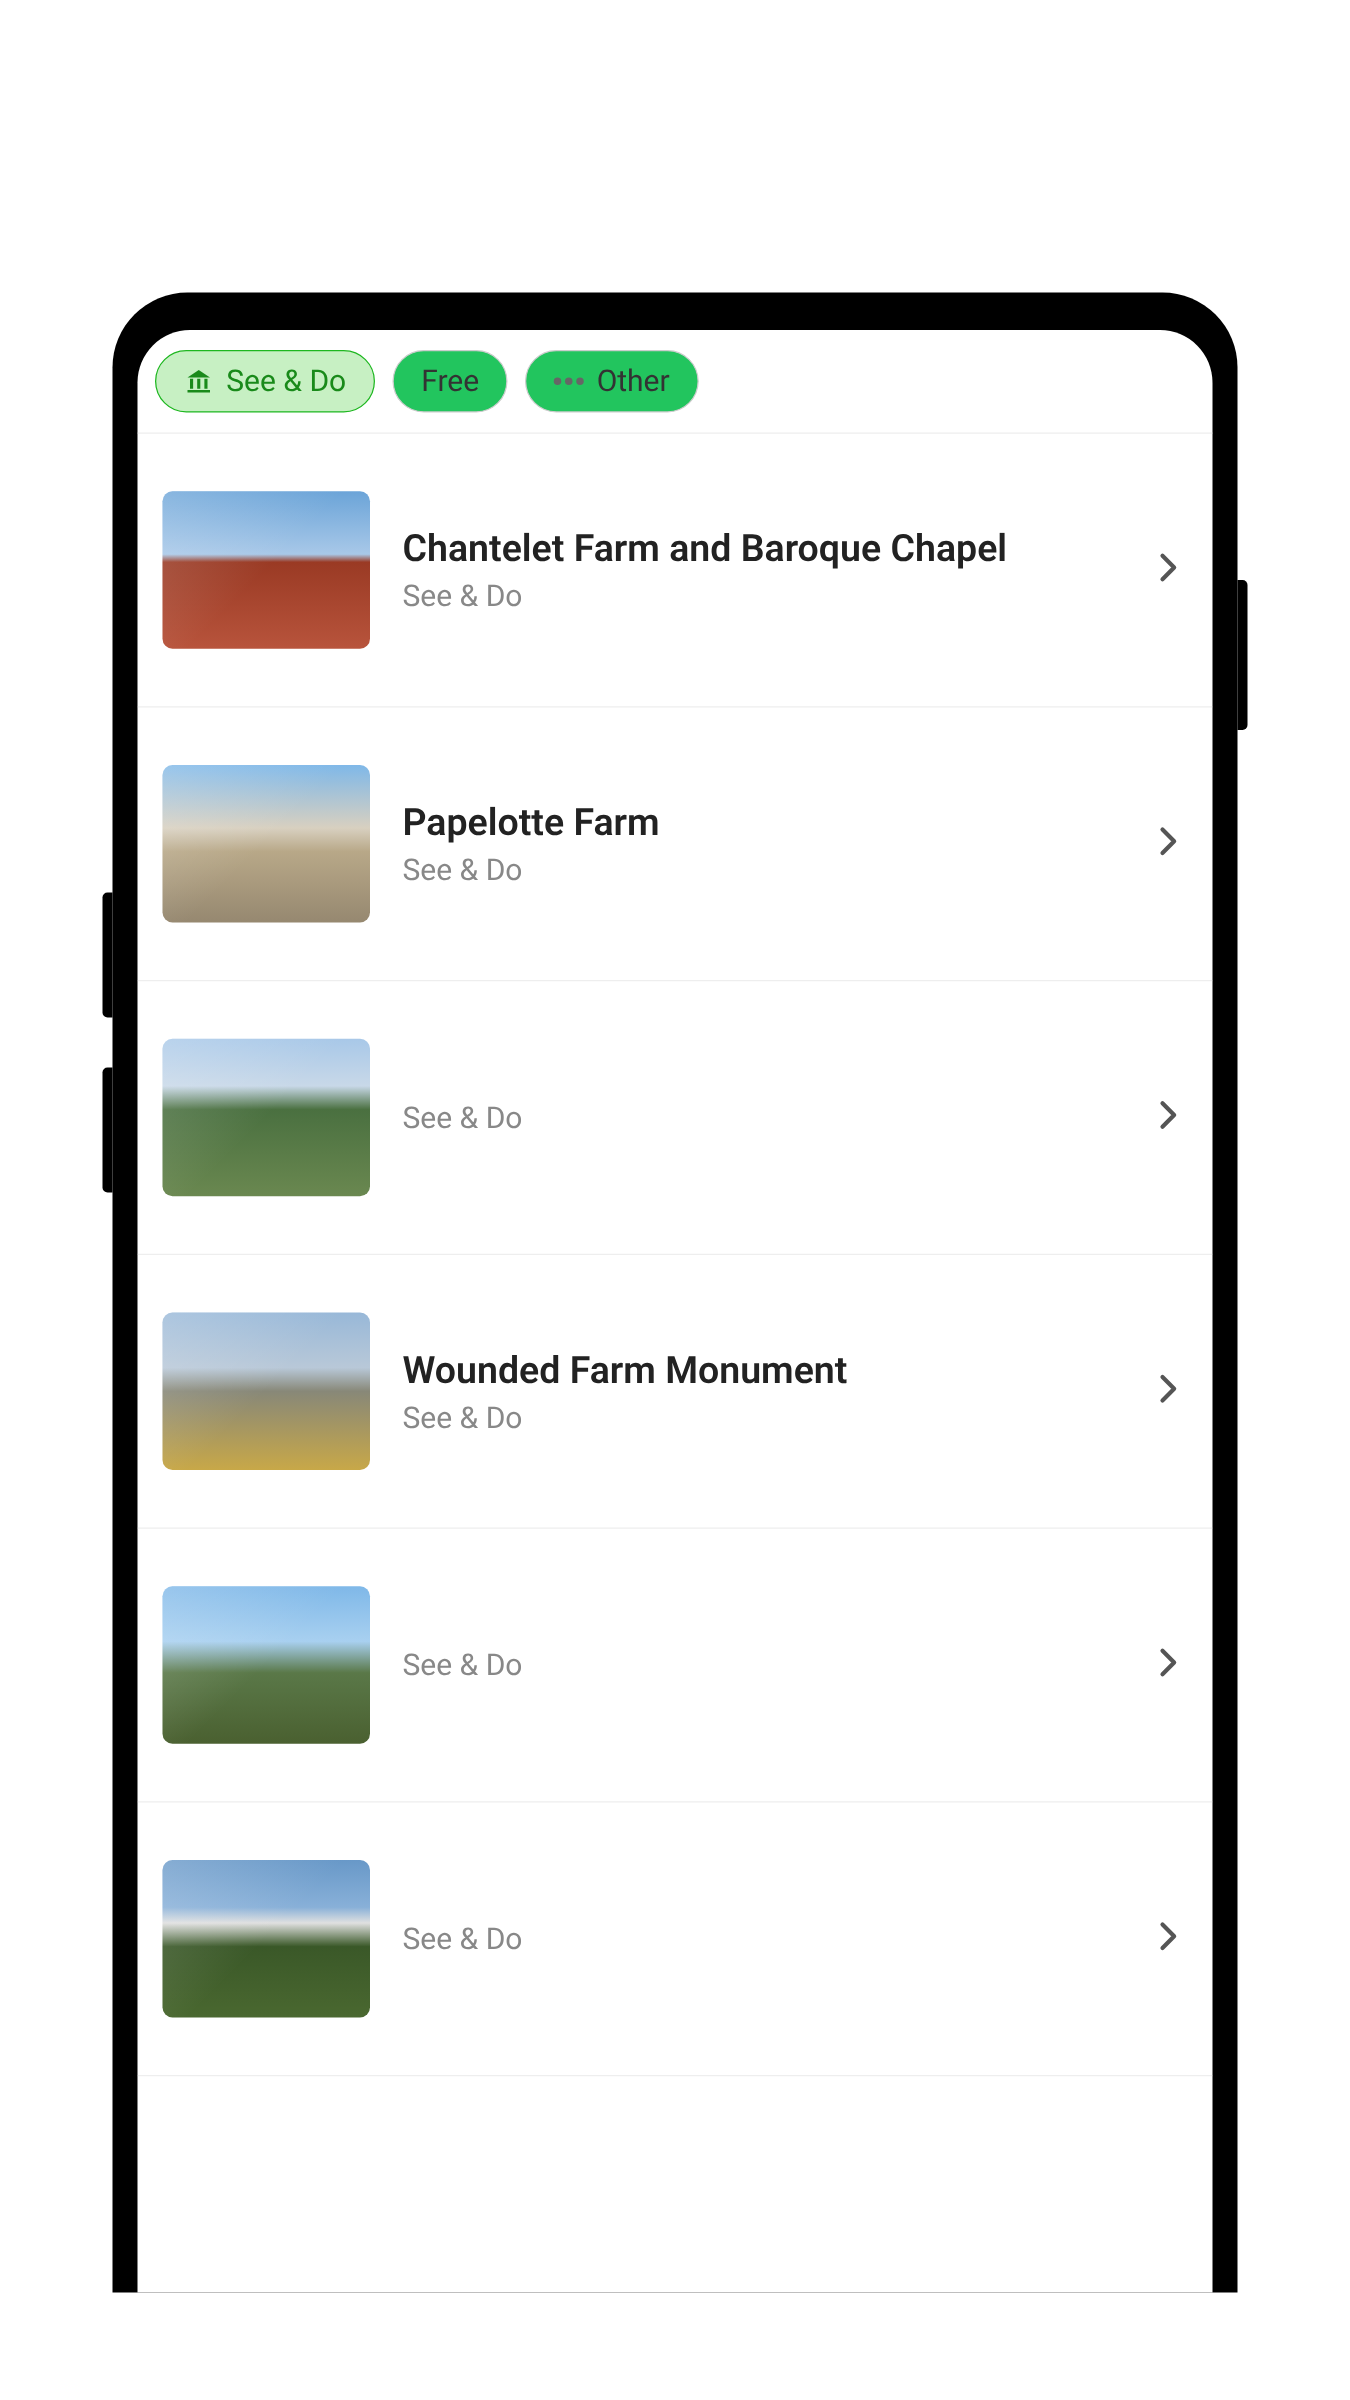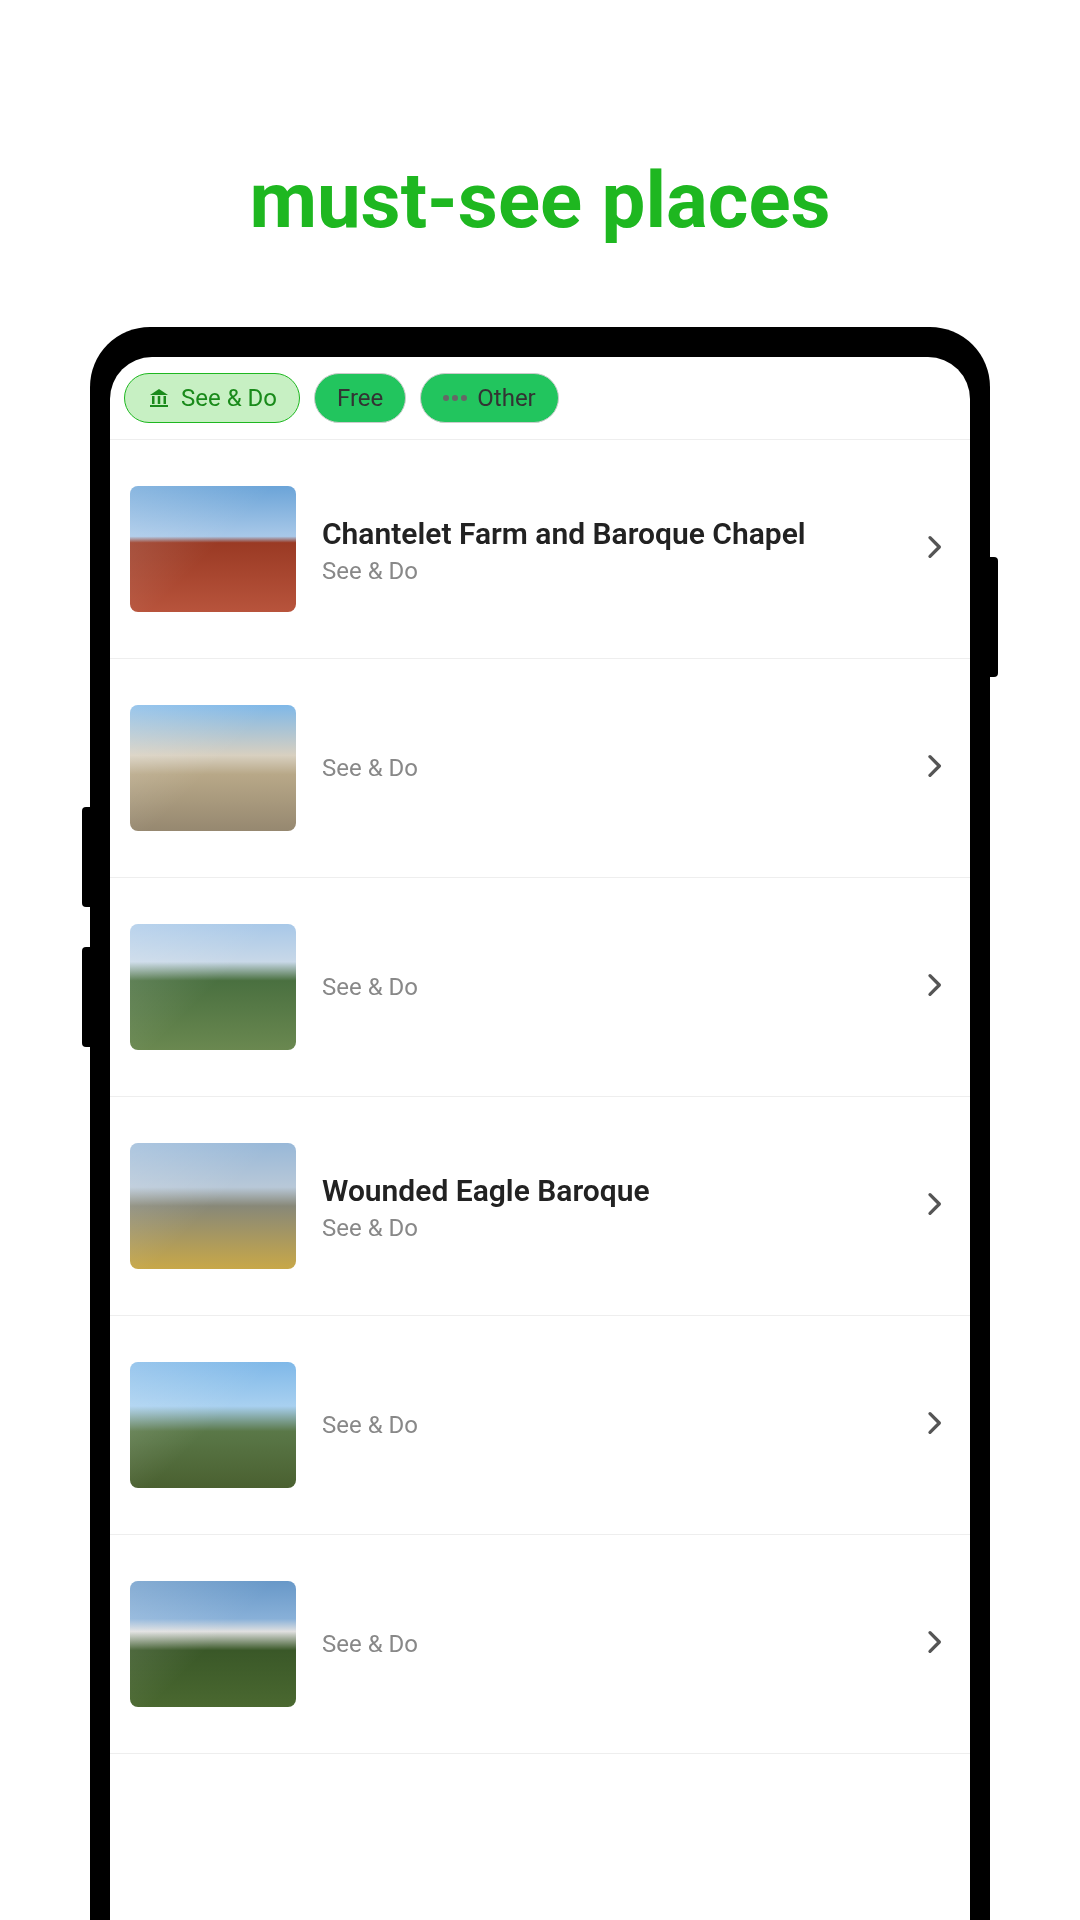--- a/index.html
+++ b/index.html
@@ -164,21 +164,20 @@
       height: 6px;
       border-radius: 50%;
       background: #666;
     }
   </style>
 </head>
 <body>
 
 <div class="promo-title">
   <br>
-  <span>must-see places</span>
 </div>
 
 <div class="phone-frame">
   <div class="phone-buttons-right"></div>
   <div class="phone-buttons-left"></div>
   <div class="phone-buttons-left2"></div>
   <div class="screen">
 
     <div class="filter-bar" id="filter-bar">
         <div class="filter-chip active">
@@ -213,39 +212,40 @@
             <div class="item-title">Chantelet Farm and Baroque Chapel</div>
             <div class="item-subtitle">See &amp; Do</div>
           </div>
           <span class="item-chevron"><svg width="32" height="32" viewBox="0 0 24 24" fill="none">
               <path d="M9 5 L16 12 L9 19" stroke="#555" stroke-width="2.5" stroke-linecap="round" stroke-linejoin="round"></path>
             </svg></span>
         </div>
         <div class="list-item">
           <div class="item-thumb thumb-farm"></div>
           <div class="item-text">
+            <div class="item-title">Papelotte Farm</div>
             <div class="item-subtitle">See &amp; Do</div>
           </div>
           <span class="item-chevron"><svg width="32" height="32" viewBox="0 0 24 24" fill="none">
               <path d="M9 5 L16 12 L9 19" stroke="#555" stroke-width="2.5" stroke-linecap="round" stroke-linejoin="round"></path>
             </svg></span>
         </div>
         <div class="list-item">
           <div class="item-thumb thumb-monument"></div>
           <div class="item-text">
             <div class="item-subtitle">See &amp; Do</div>
           </div>
           <span class="item-chevron"><svg width="32" height="32" viewBox="0 0 24 24" fill="none">
               <path d="M9 5 L16 12 L9 19" stroke="#555" stroke-width="2.5" stroke-linecap="round" stroke-linejoin="round"></path>
             </svg></span>
         </div>
         <div class="list-item">
           <div class="item-thumb thumb-eagle"></div>
           <div class="item-text">
-            <div class="item-title">Wounded Eagle Baroque</div>
+            <div class="item-title">Wounded Farm Monument</div>
             <div class="item-subtitle">See &amp; Do</div>
           </div>
           <span class="item-chevron"><svg width="32" height="32" viewBox="0 0 24 24" fill="none">
               <path d="M9 5 L16 12 L9 19" stroke="#555" stroke-width="2.5" stroke-linecap="round" stroke-linejoin="round"></path>
             </svg></span>
         </div>
         <div class="list-item">
           <div class="item-thumb thumb-column"></div>
           <div class="item-text">
             <div class="item-subtitle">See &amp; Do</div>

